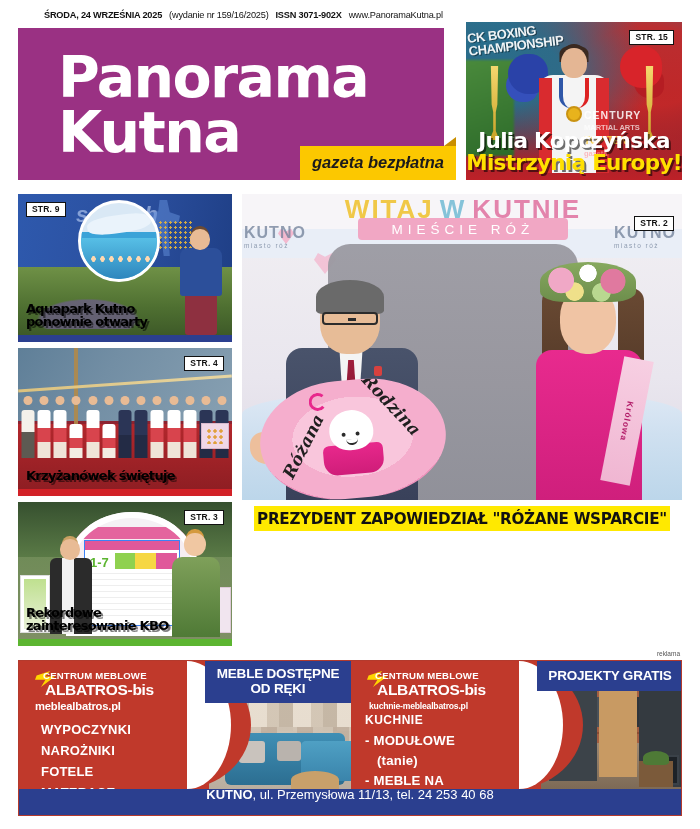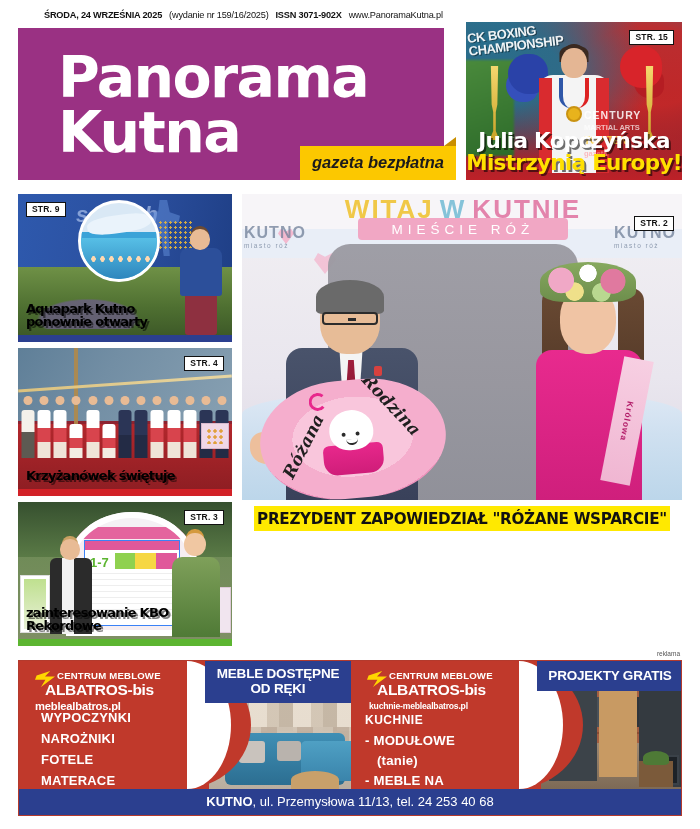--- a/index.html
+++ b/index.html
@@ -438,25 +438,25 @@
   .ad-photo { position:absolute; left:186px; top:0; right:0; height:100%; z-index:1; }
   .ad-strip { position:absolute; left:186px; top:0; right:0; height:30px; z-index:5;
     background:#2b3f8f; display:flex; align-items:center; justify-content:center;
     color:#fff; font-weight:bold; font-size:13.5px; text-align:center; line-height:1.08;
     letter-spacing:-0.2px; }
   .ad-strip.two { height:42px; }
 
   .ad-logo { position:absolute; left:16px; top:8px; width:168px; z-index:6; }
   .ad-bolt { position:absolute; left:0; top:2px; width:20px; height:16px; background:#ffd500;
     clip-path: polygon(0 55%, 52% 55%, 30% 100%, 100% 34%, 50% 34%, 76% 0, 8% 28%); }
-  .ad-centrum { position:absolute; left:22px; top:1px; color:#fff; font-weight:bold; font-size:9.6px; letter-spacing:.2px; }
+  .ad-centrum { position:absolute; left:8px; top:1px; color:#fff; font-weight:bold; font-size:9.6px; letter-spacing:.2px; }
   .ad-albatros { position:absolute; left:10px; top:12px; color:#fff; font-weight:bold; font-size:15.5px; letter-spacing:-0.3px; }
   .ad-url { position:absolute; left:0px; top:31px; color:#fff; font-weight:bold; font-size:11.2px; letter-spacing:-0.2px; }
   .ad-url.small { font-size:8.6px; top:32px; left:2px; }
-  .ad-list { position:absolute; left:22px; top:46px; z-index:6; color:#fff; font-weight:bold;
+  .ad-list { position:absolute; left:22px; top:58px; z-index:6; color:#fff; font-weight:bold;
     font-size:13px; line-height:1.62; letter-spacing:.2px; }
   .ad-list.k { left:14px; top:50px; font-size:13.2px; line-height:1.5; }
   .ad-kuchnie { font-size:12px; letter-spacing:.5px; display:block; margin-bottom:2px; }
   .ad-indent { display:block; padding-left:12px; }
 
   
   .ph-sofa { position:absolute; inset:0;
     background: linear-gradient(180deg,#efe6da 0%, #d9cdbe 48%, #b9ad9e 100%); }
   .ph-sofa .row1 { position:absolute; left:0; top:30px; width:100%; height:40px;
     background: repeating-linear-gradient(90deg,#e8ded0 0 18px,#d3c6b5 18px 30px,#c4b6a4 30px 44px); opacity:.95; }
@@ -487,21 +487,21 @@
     background: repeating-linear-gradient(90deg,#2f343a 0 24px, #4a5158 24px 26px); }
   .ph-kitchen .counter { position:absolute; left:150px; right:0; bottom:34px; height:10px; background:#6f5c49; }
   .ph-kitchen .base { position:absolute; left:150px; right:0; bottom:0; height:34px; background:#2f343a; }
   .ph-kitchen .plant { position:absolute; right:10px; bottom:2px; width:34px; height:26px; background:#7b5a3a; }
   .ph-kitchen .plant::after { content:""; position:absolute; left:4px; top:-10px; width:26px; height:14px;
     background:#4e7a36; border-radius:50% 50% 20% 20%; }
   .ph-kitchen .oven { position:absolute; left:108px; bottom:4px; width:34px; height:30px; background:#1d2227; border:2px solid #3a4148; }
 
   .ad-footer {
     position:absolute; left:0; bottom:0; width:100%; height:28px; background:#2b3f8f;
-    display:flex; align-items:center; justify-content:center; gap:48px;
+    display:flex; justify-content:center; gap:48px;
     color:#fff; font-size:13px; white-space:nowrap;
   }
   .ad-footer b { font-weight:bold; }
 </style>
 </head>
 <body>
 
 <div class="page">
 
   <div class="topbar">
@@ -665,22 +665,22 @@
         <div class="h"></div>
       </div>
       <div class="kb-woman">
         <div class="hair"></div>
         <div class="d"></div>
         <div class="h"></div>
       </div>
     </div>
     <div class="str-badge" style="right:8px; top:8px;">STR. 3</div>
     <div class="titles">
+      <span class="t-line">Rekordowe</span>
       <span class="t-line">zainteresowanie KBO</span>
-      <span class="t-line">Rekordowe</span>
     </div>
   </div>
 
   <div class="main-story">
     <div class="ms-headline"></div>
 
     <div class="ms-photo">
       <div class="ms-banner-top"></div>
       <div class="ms-wave"></div>
       <div class="ms-witaj">

